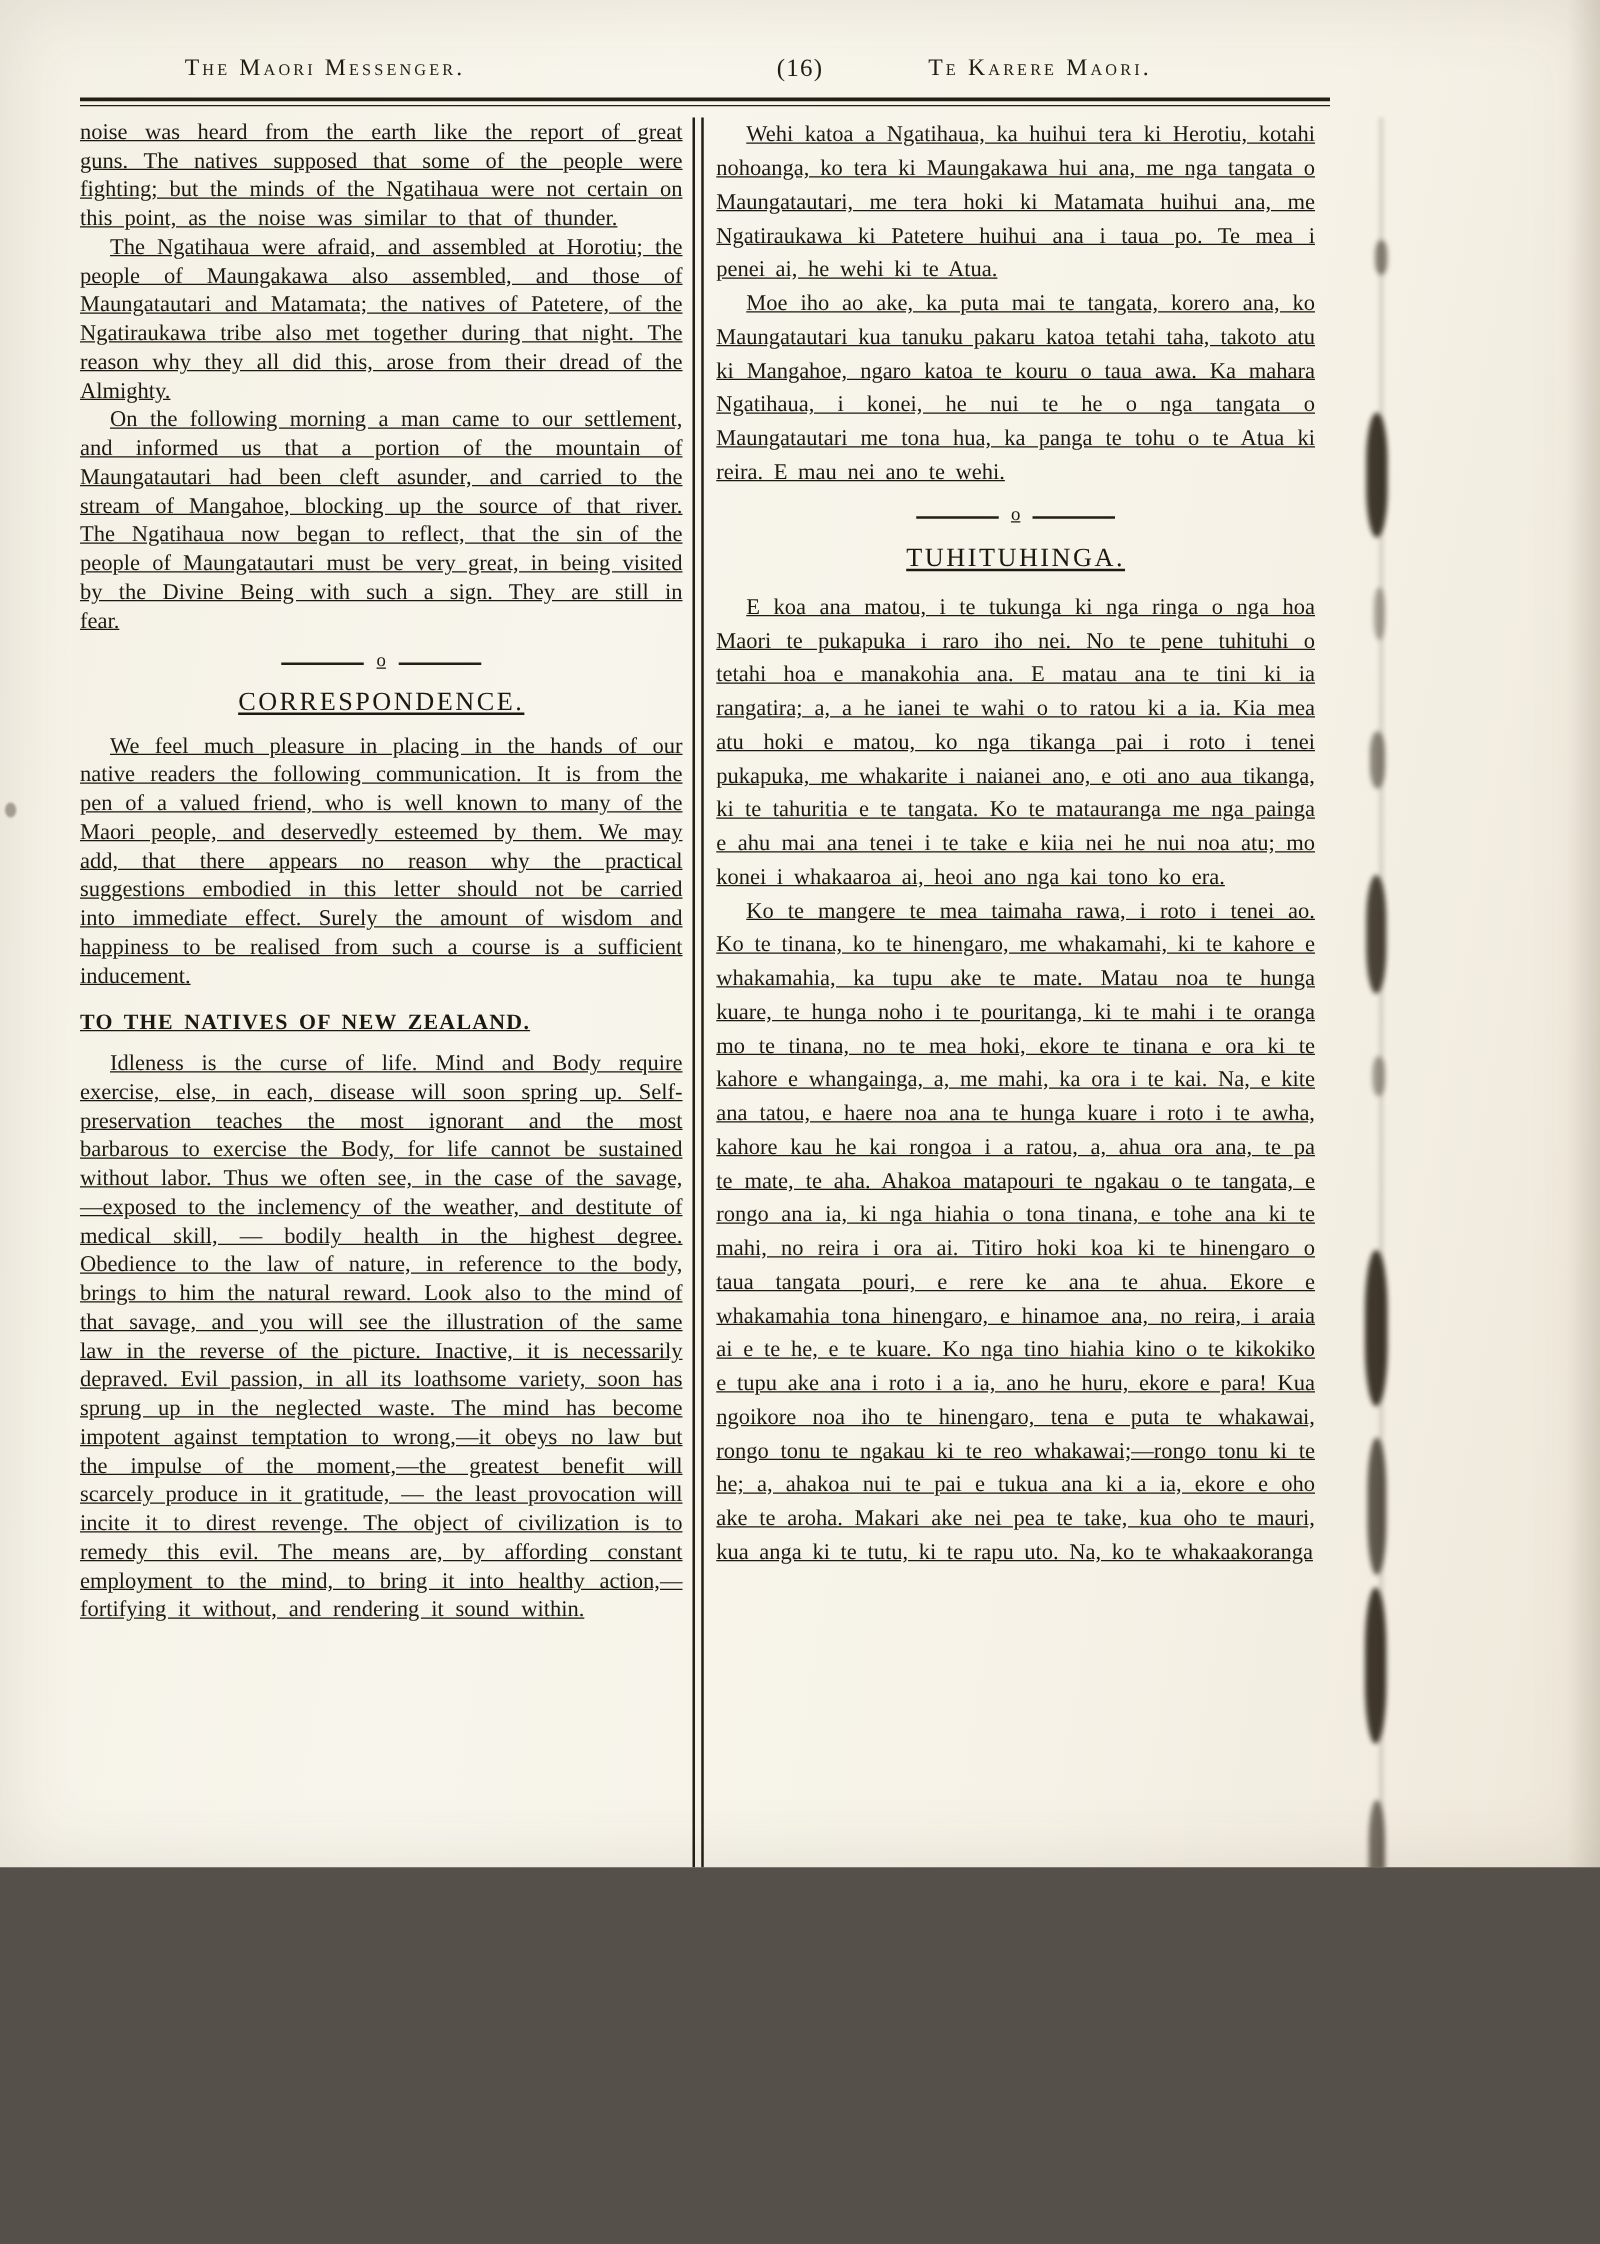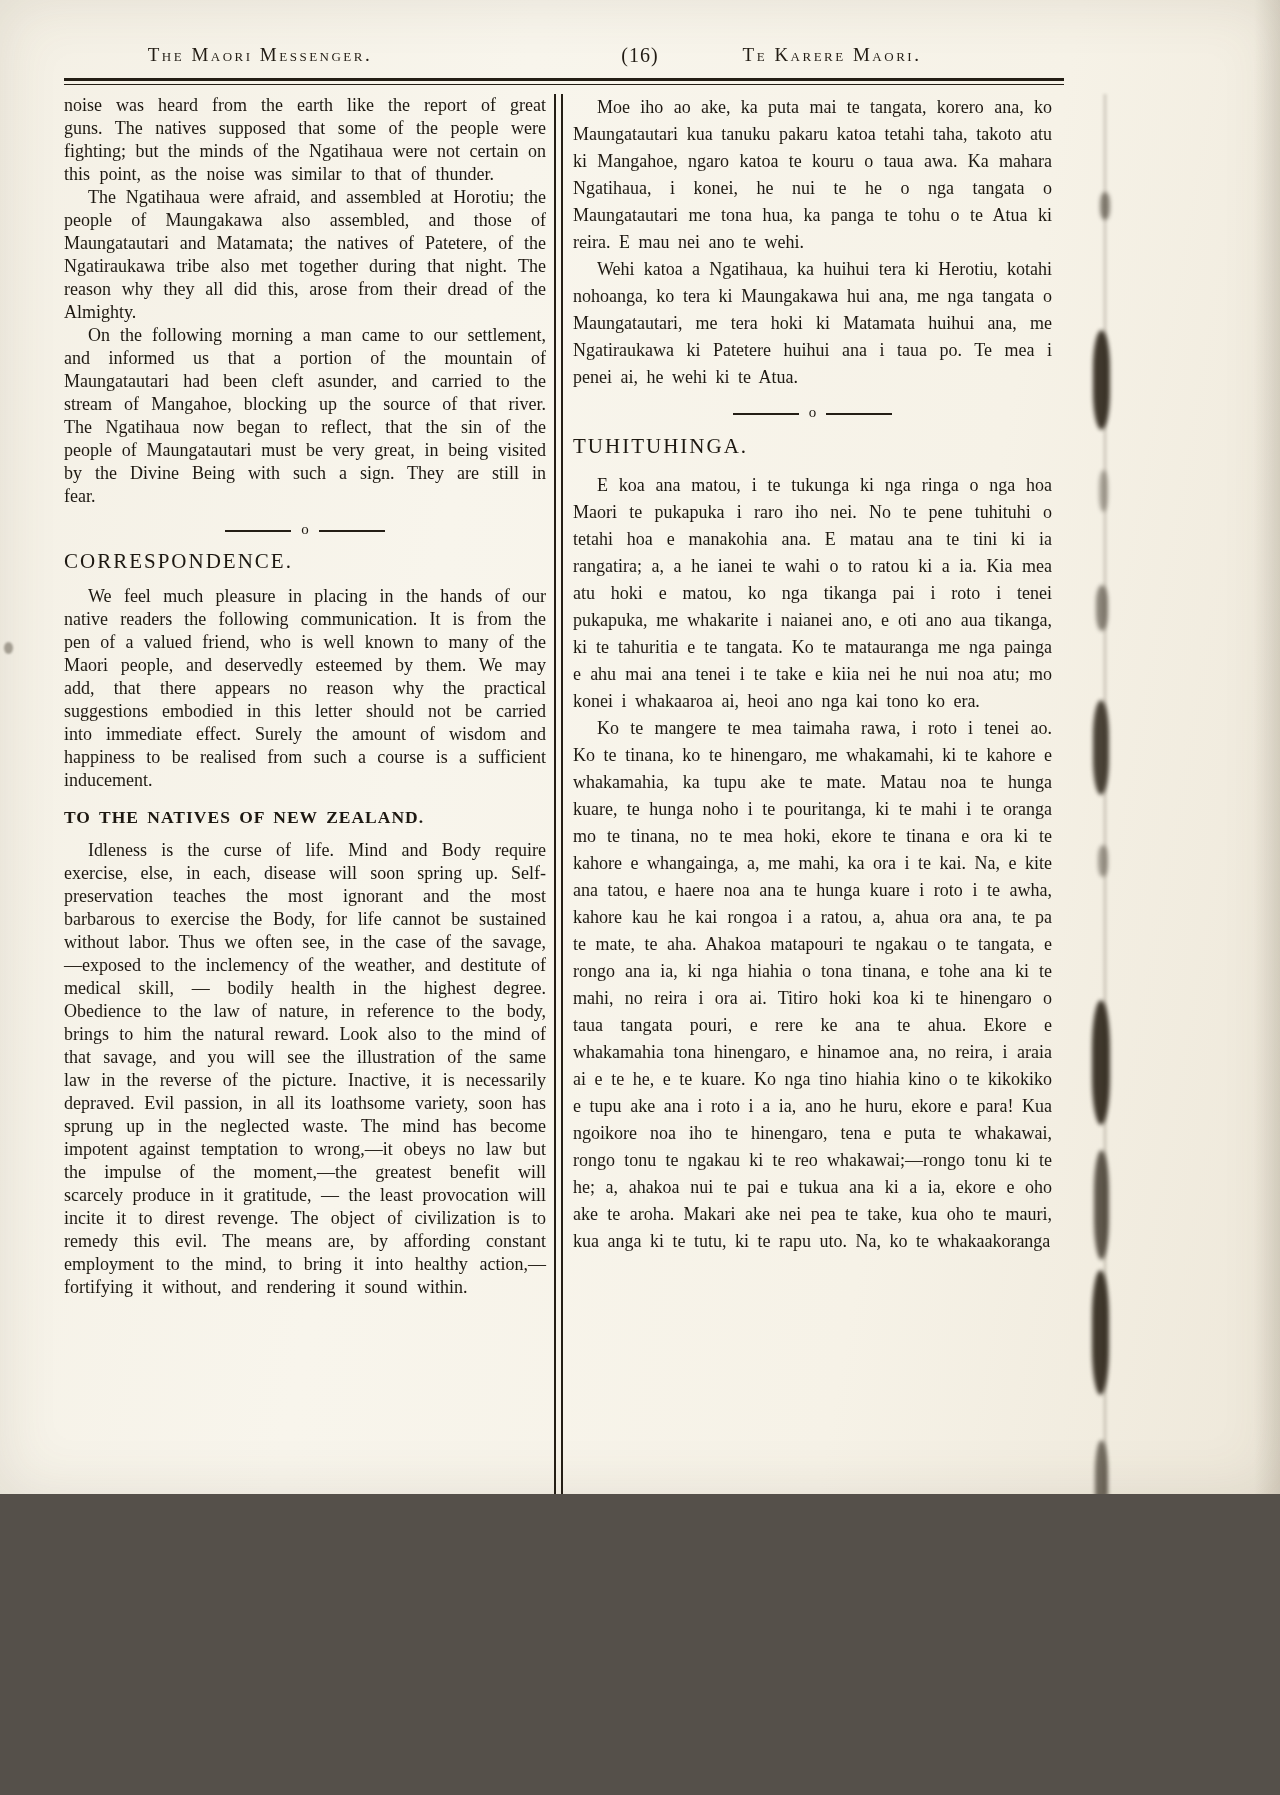--- a/index.html
+++ b/index.html
@@ -39,21 +39,21 @@
     border-bottom: 1px solid #241e15;
   }
   
   .columns {
     position: absolute;
     top: 94px; left: 64px; bottom: 0;
     width: 1000px;
     display: flex;
     align-items: stretch;
   }
-  .col { text-align: justify; }
+  .col { text-align: justify; text-decoration: underline; }
   .col p { margin: 0; text-indent: 24px; }
   .col p.noindent { text-indent: 0; }
   .col-english {
     width: 488px;
     padding-right: 6px;
     font-size: 18px;
     line-height: 23px;
     word-spacing: 5px;
   }
   .col-rule {
@@ -76,21 +76,21 @@
     justify-content: center;
     margin: 15px 0 10px 0;
   }
   .divider .dl { width: 66px; border-top: 2px solid #241e15; }
   .divider .do { font-size: 15px; line-height: 1; margin: 0 10px; position: relative; top: -1px; }
   h2.section {
     margin: 12px 0 12px 0;
     font-size: 21px;
     font-weight: normal;
     letter-spacing: 2px;
-    text-align: left;
+    text-align: center;
     word-spacing: 2px;
   }
   h3.sub {
     margin: 14px 0 10px 0;
     font-size: 17.5px;
     font-weight: bold;
     letter-spacing: 1px;
     text-align: left;
     word-spacing: 3px;
   }
@@ -147,22 +147,22 @@
       <h2 class="section">CORRESPONDENCE.</h2>
       <p>We feel much pleasure in placing in the hands of our native readers the following communication. It is from the pen of a valued friend, who is well known to many of the Maori people, and deservedly esteemed by them. We may add, that there appears no reason why the practical suggestions embodied in this letter should not be carried into immediate effect. Surely the amount of wisdom and happiness to be realised from such a course is a sufficient inducement.</p>
 
       <h3 class="sub">TO THE NATIVES OF NEW ZEALAND.</h3>
       <p>Idleness is the curse of life. Mind and Body require exercise, else, in each, disease will soon spring up. Self-preservation teaches the most ignorant and the most barbarous to exercise the Body, for life cannot be sustained without labor. Thus we often see, in the case of the savage,—exposed to the inclemency of the weather, and destitute of medical skill, — bodily health in the highest degree. Obedience to the law of nature, in reference to the body, brings to him the natural reward. Look also to the mind of that savage, and you will see the illustration of the same law in the reverse of the picture. Inactive, it is necessarily depraved. Evil passion, in all its loathsome variety, soon has sprung up in the neglected waste. The mind has become impotent against temptation to wrong,—it obeys no law but the impulse of the moment,—the greatest benefit will scarcely produce in it gratitude, — the least provocation will incite it to direst revenge. The object of civilization is to remedy this evil. The means are, by affording constant employment to the mind, to bring it into healthy action,—fortifying it without, and rendering it sound within.</p>
     </div>
 
     <div class="col-rule"></div>
 
     <div class="col col-maori">
+      <p>Wehi katoa a Ngatihaua, ka huihui tera ki Herotiu, kotahi nohoanga, ko tera ki Maungakawa hui ana, me nga tangata o Maungatautari, me tera hoki ki Matamata huihui ana, me Ngatiraukawa ki Patetere huihui ana i taua po. Te mea i penei ai, he wehi ki te Atua.</p>
       <p>Moe iho ao ake, ka puta mai te tangata, korero ana, ko Maungatautari kua tanuku pakaru katoa tetahi taha, takoto atu ki Mangahoe, ngaro katoa te kouru o taua awa. Ka mahara Ngatihaua, i konei, he nui te he o nga tangata o Maungatautari me tona hua, ka panga te tohu o te Atua ki reira. E mau nei ano te wehi.</p>
-      <p>Wehi katoa a Ngatihaua, ka huihui tera ki Herotiu, kotahi nohoanga, ko tera ki Maungakawa hui ana, me nga tangata o Maungatautari, me tera hoki ki Matamata huihui ana, me Ngatiraukawa ki Patetere huihui ana i taua po. Te mea i penei ai, he wehi ki te Atua.</p>
 
       <div class="divider">
         <span class="dl"></span>
         <span class="do">o</span>
         <span class="dl"></span>
       </div>
 
       <h2 class="section">TUHITUHINGA.</h2>
       <p>E koa ana matou, i te tukunga ki nga ringa o nga hoa Maori te pukapuka i raro iho nei. No te pene tuhituhi o tetahi hoa e manakohia ana. E matau ana te tini ki ia rangatira; a, a he ianei te wahi o to ratou ki a ia. Kia mea atu hoki e matou, ko nga tikanga pai i roto i tenei pukapuka, me whakarite i naianei ano, e oti ano aua tikanga, ki te tahuritia e te tangata. Ko te matauranga me nga painga e ahu mai ana tenei i te take e kiia nei he nui noa atu; mo konei i whakaaroa ai, heoi ano nga kai tono ko era.</p>
 

